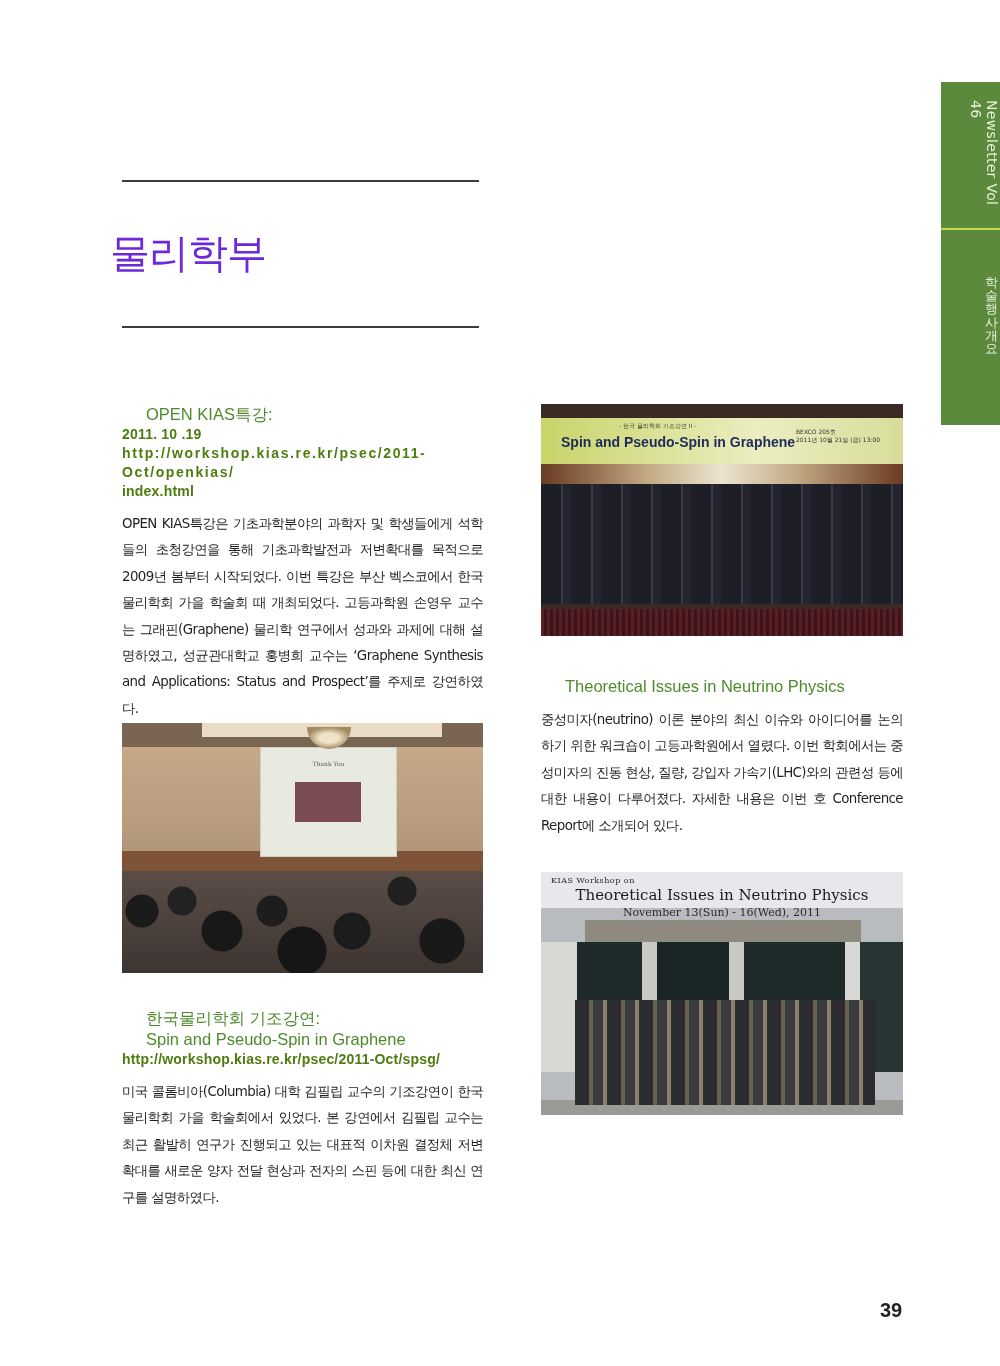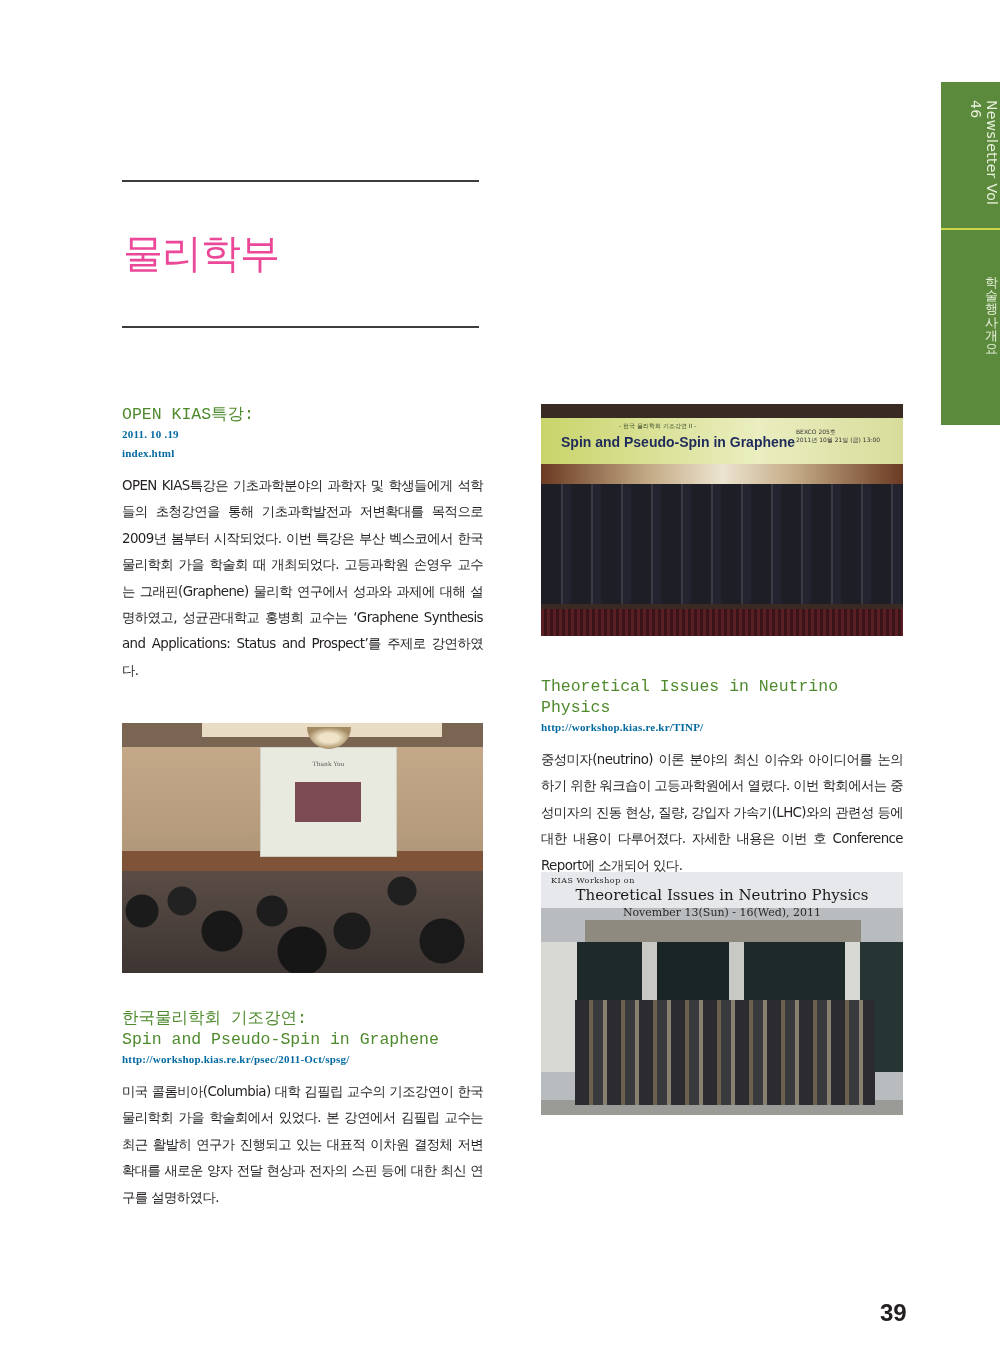--- a/index.html
+++ b/index.html
@@ -20,44 +20,45 @@
       display: flex; align-items: flex-start; justify-content: center;
       font-family: "DejaVu Sans", sans-serif;
     }
     .side-tab .vt.vol { top: 18px; height: 125px; }
     .side-tab .vt.cat { top: 165px; height: 120px; font-size: 13px; }
 
     .rule { position: absolute; left: 122px; width: 357px; height: 2px; background: #3c3c3c; }
     .rule.top { top: 180px; }
     .rule.bottom { top: 326px; }
     .page-title {
-      position: absolute; left: 123px; top: 226px; font-size: 40px; font-weight: normal;
-      color: #ec4899; letter-spacing: -1px; font-family: "DejaVu Sans", sans-serif;
+      position: absolute; left: 110px; top: 226px; font-size: 40px; font-weight: normal;
+      color: #6d28d9; letter-spacing: -1px; font-family: "DejaVu Sans", sans-serif;
     }
 
     .article { position: absolute; }
     .a-title {
-      color: #4e8a2d; font-size: 16.5px; line-height: 21px; font-family: Liberation Mono, monospace;
+      color: #4e8a2d; font-size: 16.5px; line-height: 21px; font-family: Liberation Sans, sans-serif;
       font-weight: normal;
+      margin-left: 24px;
     }
     .a-meta {
-      color: #0369a1; font-size: 11px; line-height: 19px; font-family: Liberation Serif, serif;
+      color: #4d7c0f; font-size: 14px; line-height: 19px; font-family: Liberation Sans, sans-serif;
       font-weight: bold; letter-spacing: 0.2px;
     }
     .a-meta.wide { letter-spacing: 1.6px; }
     .a-body {
       margin-top: 10px;
       color: #231f20; font-size: 13.4px; line-height: 26.4px; text-align: justify;
       font-family: "DejaVu Sans", sans-serif; letter-spacing: -0.6px;
     }
 
     .photo { position: absolute; overflow: hidden; }
 
     .page-number {
-      position: absolute; left: 880px; top: 1299px; font-size: 24px; font-weight: bold;
+      position: absolute; left: 880px; top: 1299px; font-size: 20px; font-weight: bold;
       color: #231f20; font-family: "Liberation Sans", sans-serif;
     }
 
     
     #photo-lecture { left: 122px; top: 723px; width: 361px; height: 250px; background: #a4896a; }
     #photo-lecture .ceiling { position:absolute; left:0; top:0; width:361px; height:24px; background:#7a6552; }
     #photo-lecture .ceiling-light { position:absolute; left:80px; top:0; width:240px; height:14px; background:#e8dcc4; }
     #photo-lecture .wall { position:absolute; left:0; top:24px; width:361px; height:104px; background: linear-gradient(#c4a888, #b2987a); }
     #photo-lecture .wainscot { position:absolute; left:0; top:128px; width:361px; height:40px; background:#7e5337; }
     #photo-lecture .screen { position:absolute; left:138px; top:24px; width:137px; height:110px; background:#e8eadf; border:1px solid #cfcfc4; }
@@ -107,20 +108,21 @@
   <div class="vt cat">학술행사개요</div>
 </div>
 
 <div class="rule top"></div>
 <h1 class="page-title">물리학부</h1>
 <div class="rule bottom"></div>
 
 <div class="article" style="left:122px; top:404px; width:361px;">
   <div class="a-title">OPEN KIAS특강:</div>
   <div class="a-meta">2011. 10 .19</div>
+  <div class="a-meta wide">http://workshop.kias.re.kr/psec/2011-Oct/openkias/</div>
   <div class="a-meta">index.html</div>
   <p class="a-body">OPEN KIAS특강은 기초과학분야의 과학자 및 학생들에게 석학들의 초청강연을 통해 기초과학발전과 저변확대를 목적으로 2009년 봄부터 시작되었다. 이번 특강은 부산 벡스코에서 한국물리학회 가을 학술회 때 개최되었다. 고등과학원 손영우 교수는 그래핀(Graphene) 물리학 연구에서 성과와 과제에 대해 설명하였고, 성균관대학교 홍병희 교수는 ‘Graphene Synthesis and Applications: Status and Prospect’를 주제로 강연하였다.</p>
 </div>
 
 <div class="photo" id="photo-lecture">
   <div class="ceiling"></div>
   <div class="ceiling-light"></div>
   <div class="wall"></div>
   <div class="wainscot"></div>
   <div class="screen">
@@ -147,21 +149,20 @@
       <div>BEXCO 205호</div>
       <div>2011년 10월 21일 (금)  13:00</div>
     </div>
   </div>
   <div class="people"></div>
   <div class="stage"></div>
 </div>
 
 <div class="article" style="left:541px; top:676px; width:362px;">
   <div class="a-title">Theoretical Issues in Neutrino Physics</div>
-  <div class="a-meta">http://workshop.kias.re.kr/TINP/</div>
   <p class="a-body">중성미자(neutrino) 이론 분야의 최신 이슈와 아이디어를 논의하기 위한 워크숍이 고등과학원에서 열렸다. 이번 학회에서는 중성미자의 진동 현상, 질량, 강입자 가속기(LHC)와의 관련성 등에 대한 내용이 다루어졌다. 자세한 내용은 이번 호 Conference Report에 소개되어 있다.</p>
 </div>
 
 <div class="photo" id="photo-nu">
   <div class="banner">
     <div class="b1">KIAS Workshop on</div>
     <div class="b2">Theoretical Issues in Neutrino Physics</div>
     <div class="b3">November 13(Sun) - 16(Wed), 2011</div>
   </div>
   <div class="canopy"></div>

